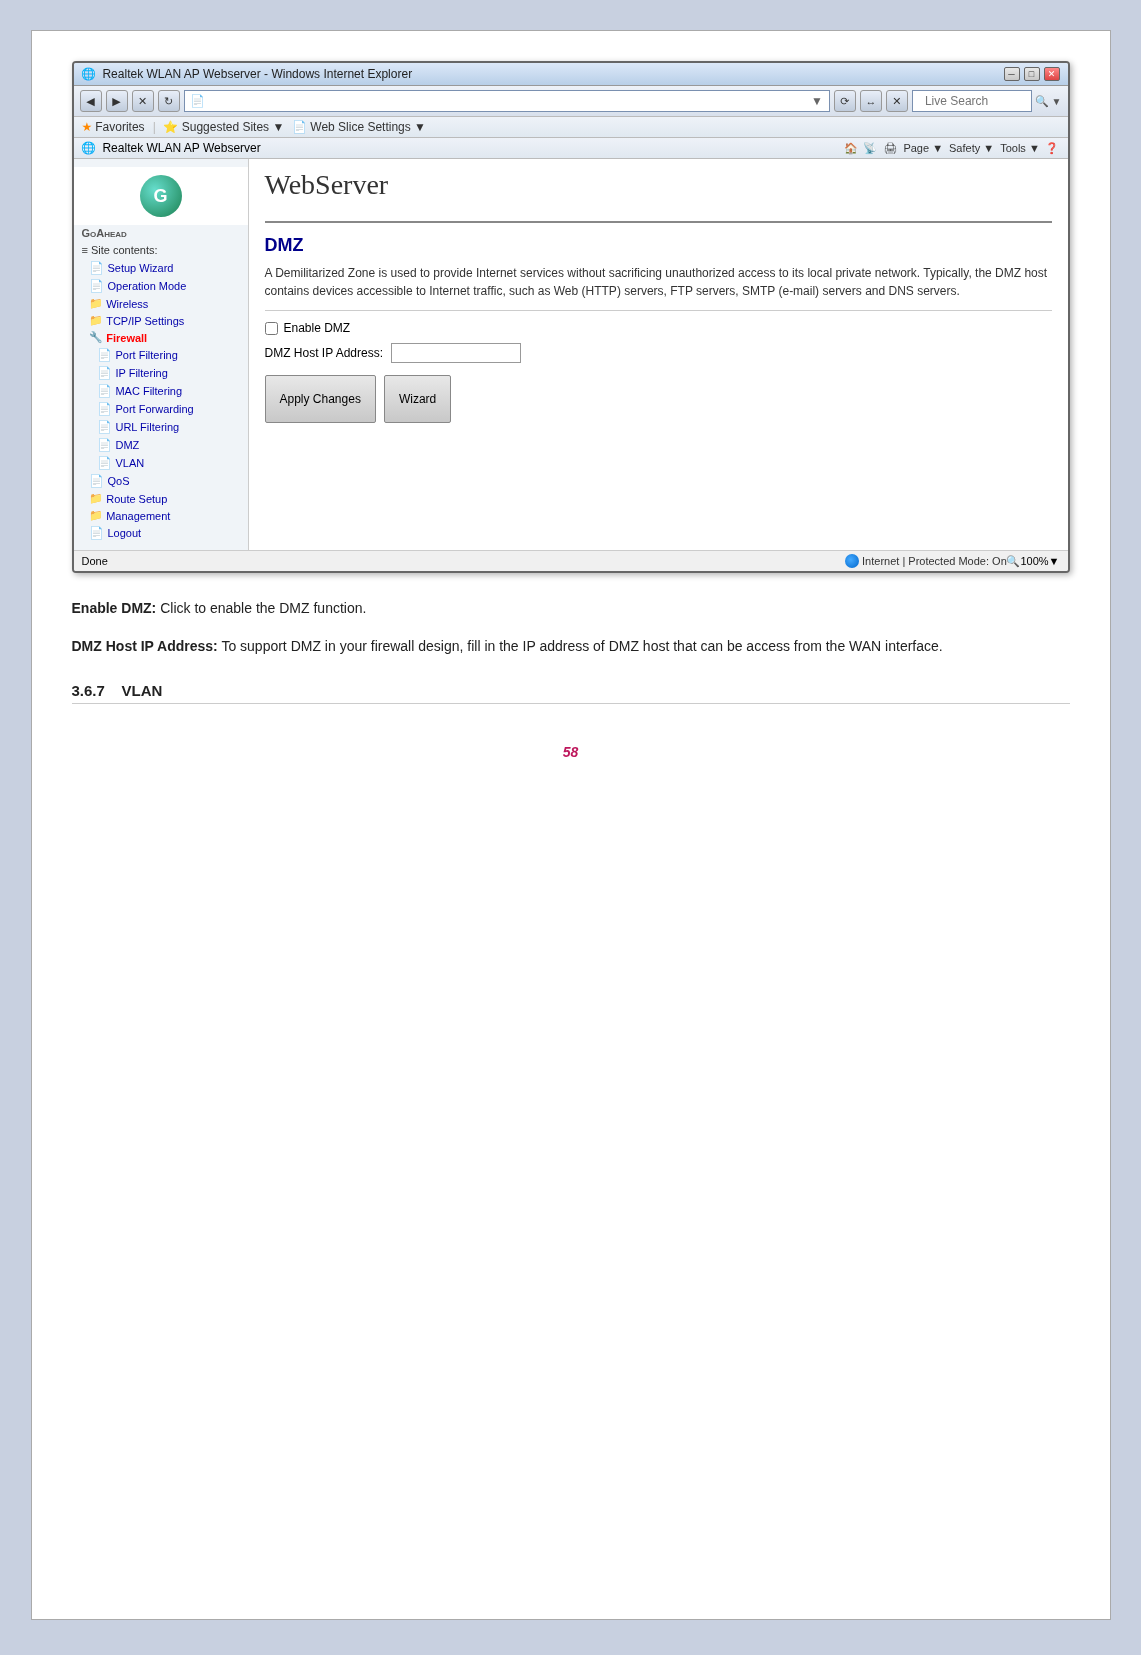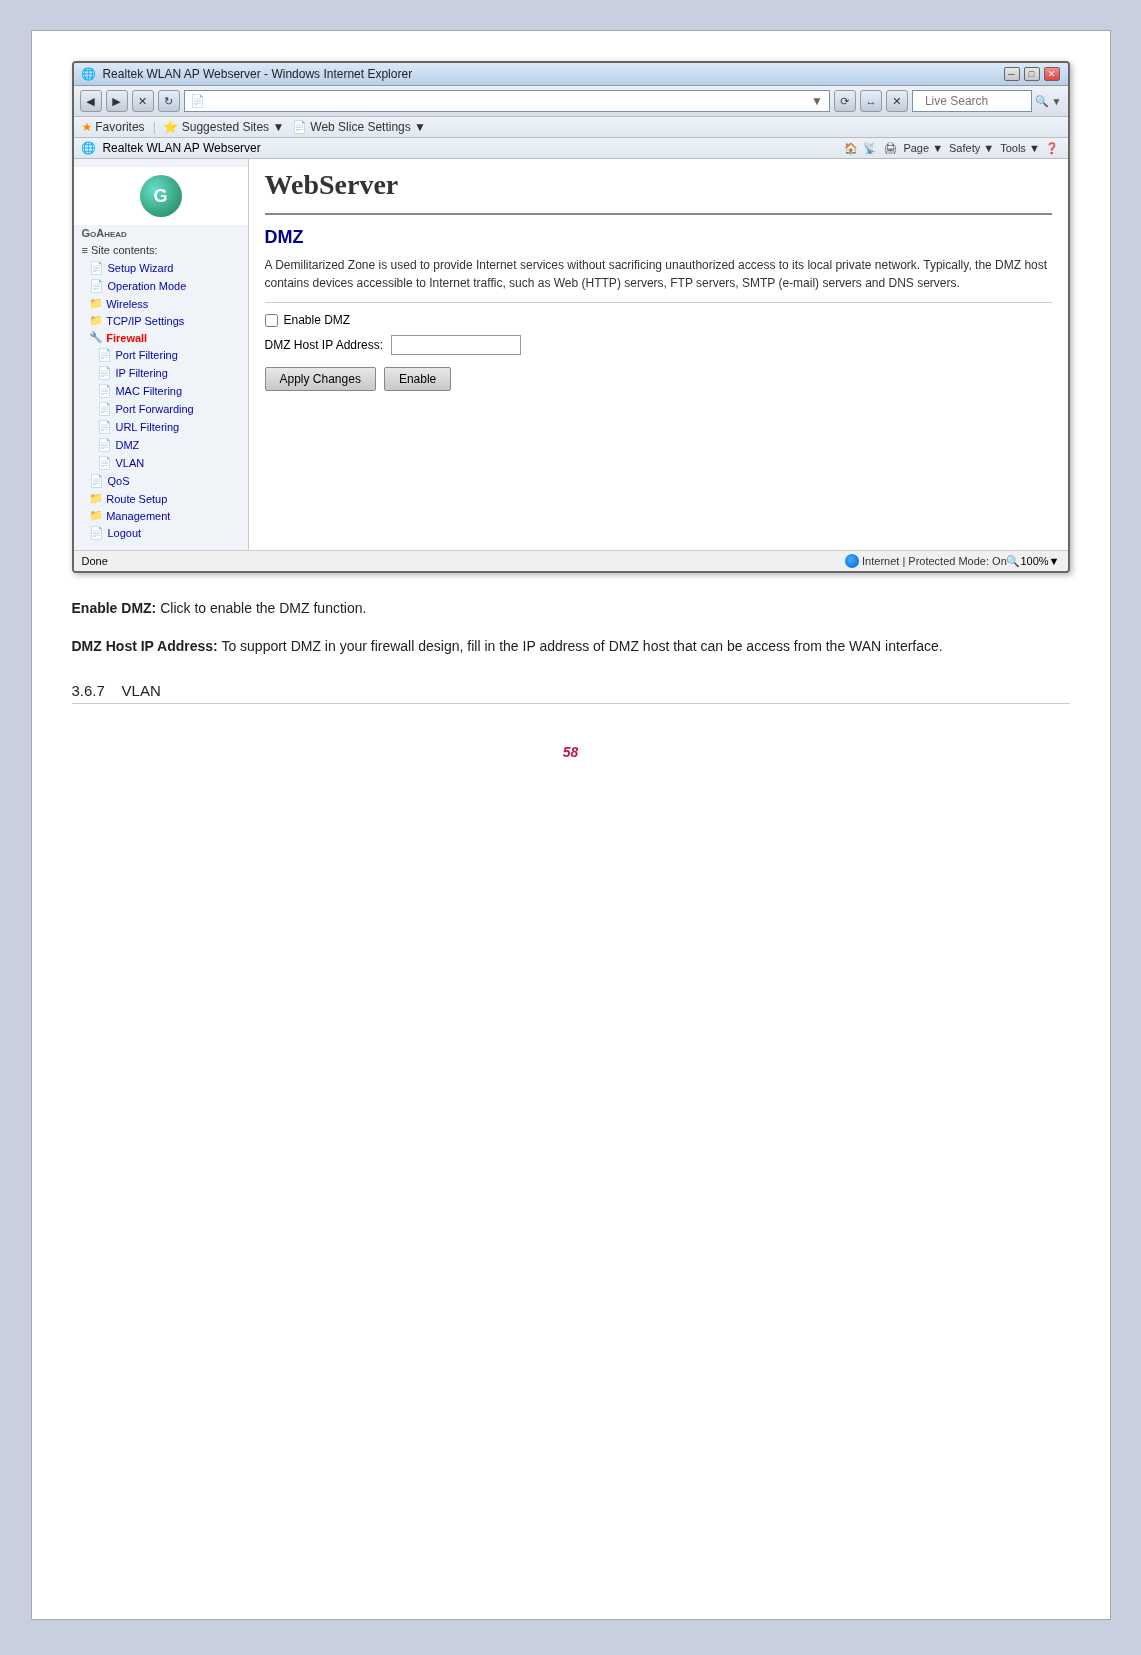--- a/index.html
+++ b/index.html
@@ -227,24 +227,24 @@
     .page-icon { color: #c40; font-size: 12px; }
     .folder-icon { color: #fa0; font-size: 11px; }
 
     
     .main-content {
       flex: 1;
       padding: 10px 16px;
     }
     .webserver-header {
       font-size: 28px;
-      font-weight: bold;
+      font-weight: normal;
       color: #333;
       border-bottom: 2px solid #888;
-      padding-bottom: 12px;
+      padding-bottom: 20px;
       margin-bottom: 12px;
       font-family: Georgia, serif;
     }
     .dmz-title {
       font-size: 18px;
       font-weight: bold;
       color: #00008b;
       margin-bottom: 8px;
     }
     .dmz-desc {
@@ -271,21 +271,21 @@
     }
     .dmz-ip-input {
       border: 1px solid #999;
       padding: 2px 6px;
       font-size: 12px;
       width: 130px;
     }
     .btn-apply {
       background: linear-gradient(to bottom, #e8e8e8, #c8c8c8);
       border: 1px solid #888;
-      padding: 4px 14px;
+      padding: 16px 14px;
       font-size: 12px;
       cursor: pointer;
       border-radius: 2px;
     }
     .btn-reset {
       background: linear-gradient(to bottom, #e8e8e8, #c8c8c8);
       border: 1px solid #888;
       padding: 4px 14px;
       font-size: 12px;
       cursor: pointer;
@@ -332,21 +332,21 @@
       color: #222;
       line-height: 1.6;
       margin-bottom: 16px;
     }
     .doc-text strong {
       font-weight: bold;
     }
     .section-heading {
       font-family: Arial, sans-serif;
       font-size: 15px;
-      font-weight: normal;
+      font-weight: bold;
       color: #222;
       margin: 24px 0 8px 0;
       border-bottom: 1px solid #ccc;
       padding-bottom: 4px;
     }
     .page-number {
       text-align: center;
       font-size: 14px;
       font-style: italic;
       font-weight: bold;
@@ -515,21 +515,21 @@
         <div class="enable-dmz-row">
           <input type="checkbox" style="">
           <label>Enable DMZ</label>
         </div>
         <div class="dmz-ip-row">
           <label>DMZ Host IP Address:</label>
           <input class="dmz-ip-input" type="text" style="">
         </div>
         <div class="action-row">
           <button class="btn-apply">Apply Changes</button>
-          <button class="btn-reset">Enable</button>
+          <button class="btn-reset">Wizard</button>
         </div>
       </div>
     </div>
 
     <div class="status-bar">
       <span>Done</span>
       <div class="status-right">
         <div class="internet-indicator">
           <span class="globe-icon"></span>
           <span>Internet | Protected Mode: On</span>

